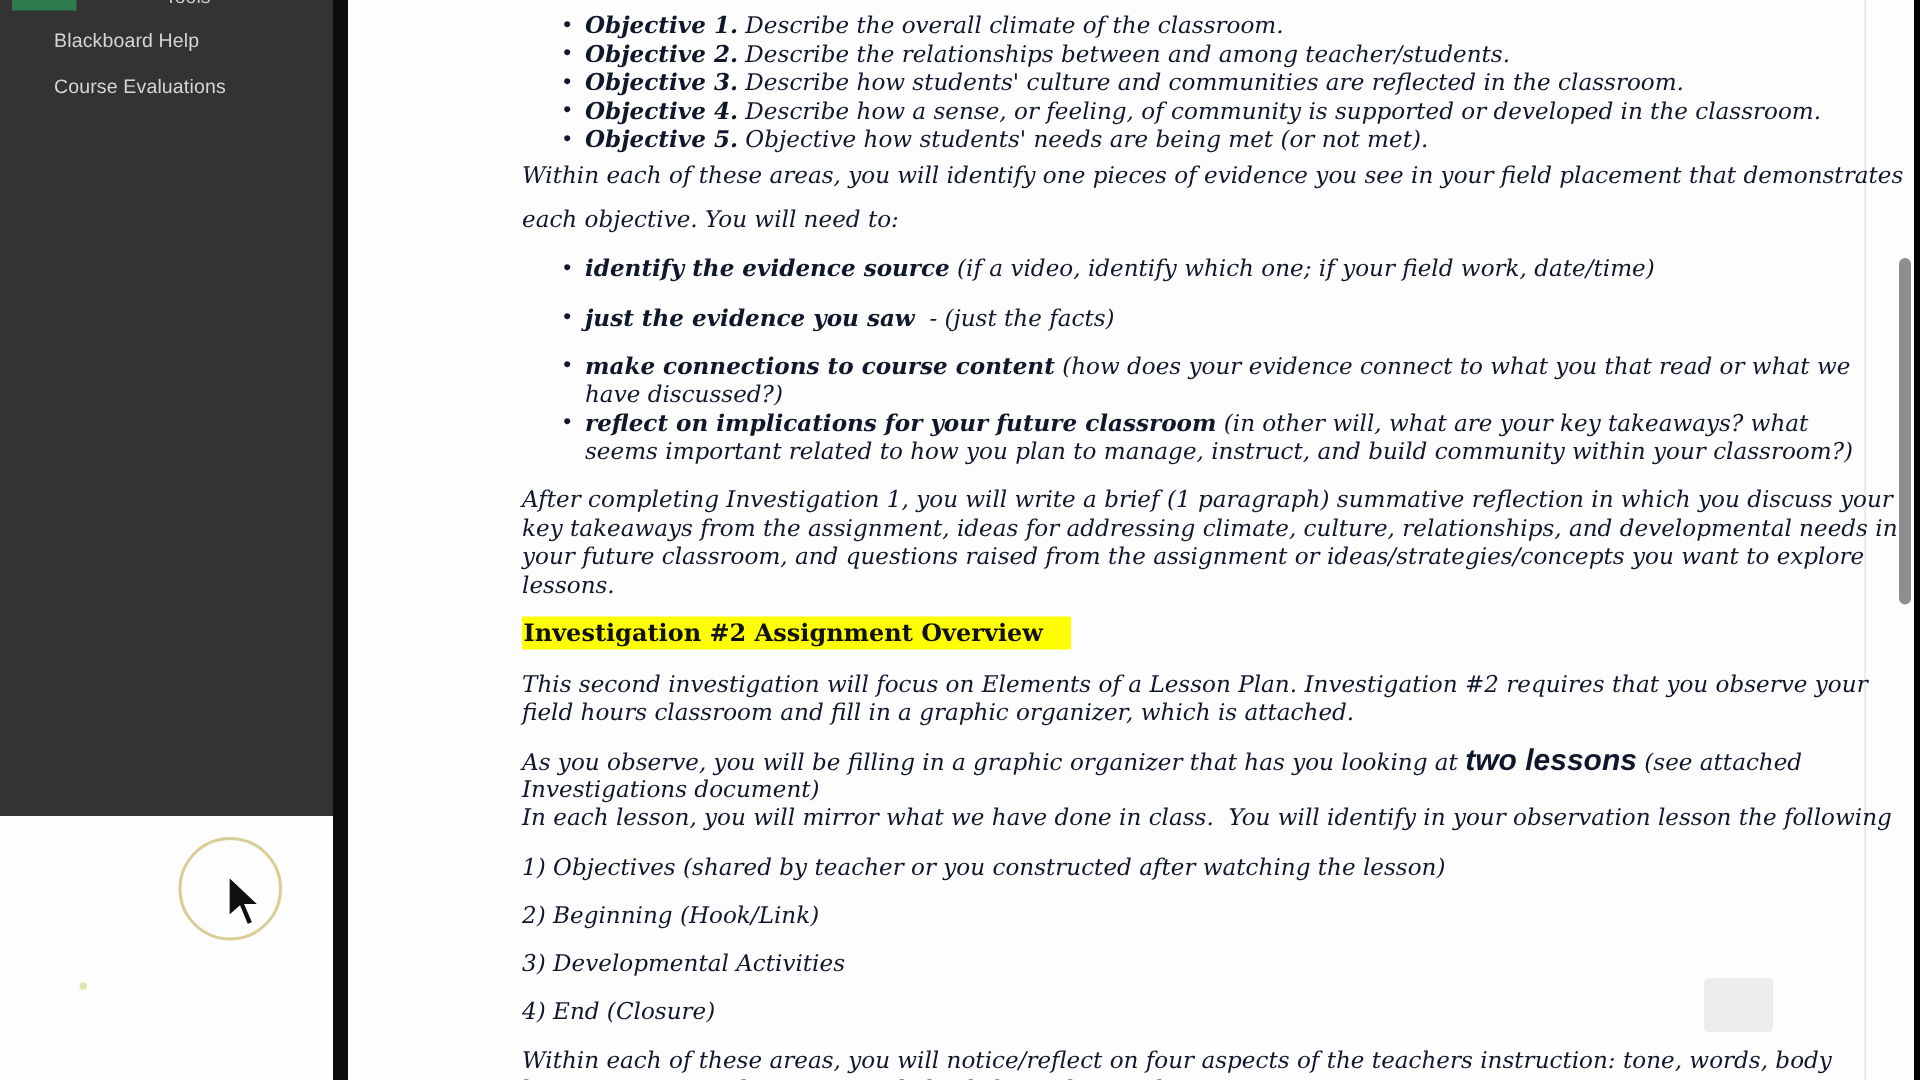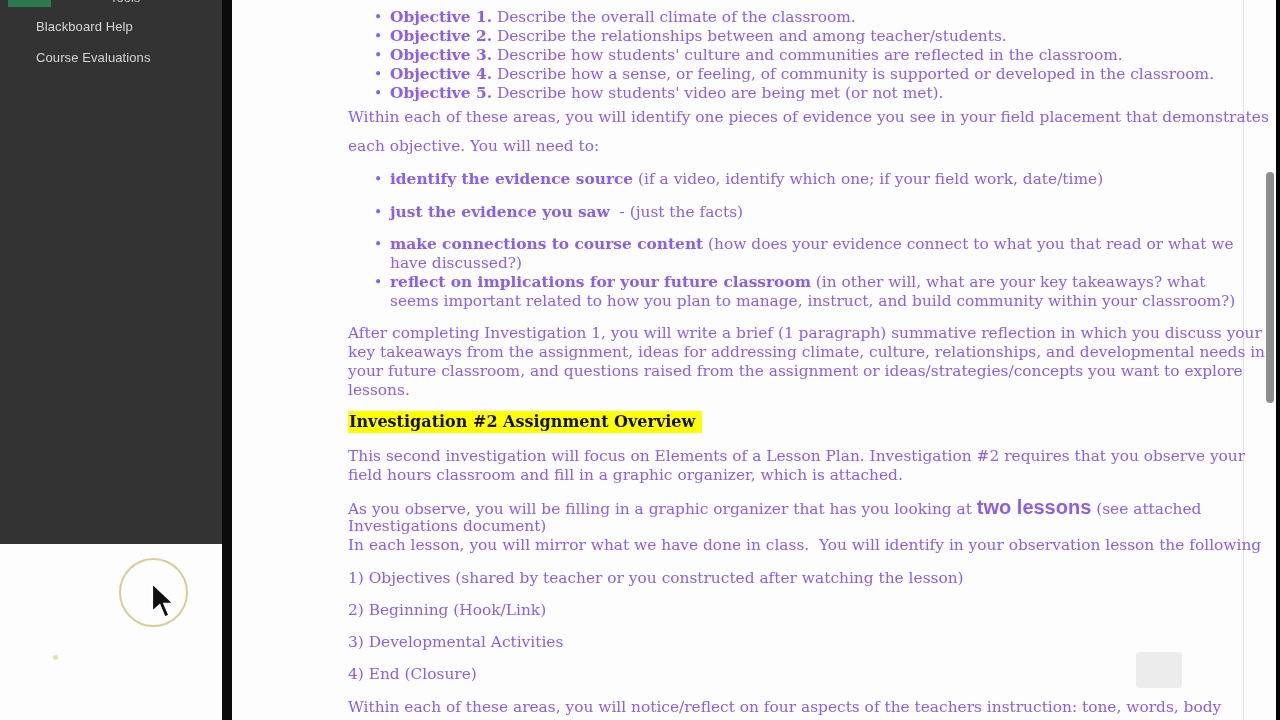--- a/index.html
+++ b/index.html
@@ -17,29 +17,29 @@
   .yellow-dot{position:absolute;left:53px;top:655px;width:5px;height:5px;border-radius:50%;background:rgba(195,195,85,.45);}
   
   .divider{position:absolute;left:222px;top:0;width:10px;height:720px;background:#0b0b0b;z-index:2;}
   .right-black{position:absolute;left:1276px;top:0;width:4px;height:720px;background:#050505;z-index:2;}
   .panel-border{position:absolute;left:1243px;top:0;width:1px;height:720px;background:#e4e4e4;}
   .scroll-thumb{position:absolute;left:1266px;top:172px;width:8px;height:231px;background:#8e8e8e;border-radius:4px;z-index:2;}
   .faded-rect{position:absolute;left:1136px;top:652px;width:46px;height:36px;background:#ececec;border-radius:3px;}
   
   .tline{
     position:absolute;white-space:pre;
-    font-family:"DejaVu Serif",serif;font-size:15.4px;line-height:19px;color:#8b5cf6;
+    font-family:"DejaVu Serif",serif;font-size:15.4px;line-height:19px;color:#0f172a;font-style:italic;
   }
   .tline b{font-weight:bold;}
   .bullet::before{content:"\2022";position:absolute;left:-16px;font-size:14px;}
   .ml0{left:348px;}
   .ml1{left:390px;}
   .heading-wrap{position:absolute;left:348px;top:411px;}
   .heading-wrap .hl{
-    display:inline-block;background:#ffff00;padding:1px 7px 2px 1px;
+    display:inline-block;background:#ffff00;padding:1px 19px 2px 1px;
     font-family:"DejaVu Serif",serif;font-size:16px;font-weight:bold;color:#111;
   }
   .sansbold{font-family:"Liberation Sans",sans-serif;font-weight:bold;font-size:20px;}
   
   .ring{position:absolute;left:119px;top:558px;width:65px;height:65px;border-radius:50%;
     border:2.5px solid rgba(186,166,64,.55);z-index:5;}
   .cursor{position:absolute;left:150px;top:581px;z-index:6;}
 </style>
 </head>
 <body>
@@ -55,21 +55,21 @@
 <div class="divider"></div>
 <div class="panel-border"></div>
 <div class="faded-rect"></div>
 <div class="scroll-thumb"></div>
 <div class="right-black"></div>
 
 <div class="tline ml1 bullet" style="top:8px"><b>Objective 1.</b><span> Describe the overall climate of the classroom.</span></div>
 <div class="tline ml1 bullet" style="top:27px"><b>Objective 2.</b><span> Describe the relationships between and among teacher/students.</span></div>
 <div class="tline ml1 bullet" style="top:46px"><b>Objective 3.</b><span> Describe how students' culture and communities are reflected in the classroom.</span></div>
 <div class="tline ml1 bullet" style="top:65px"><b>Objective 4.</b><span> Describe how a sense, or feeling, of community is supported or developed in the classroom.</span></div>
-<div class="tline ml1 bullet" style="top:84px"><b>Objective 5.</b><span> Describe how students' video are being met (or not met).</span></div>
+<div class="tline ml1 bullet" style="top:84px"><b>Objective 5.</b><span> Objective how students' needs are being met (or not met).</span></div>
 
 <div class="tline ml0" style="top:108px">Within each of these areas, you will identify one pieces of evidence you see in your field placement that demonstrates</div>
 <div class="tline ml0" style="top:137px">each objective. You will need to:</div>
 
 <div class="tline ml1 bullet" style="top:170px"><b>identify the evidence source</b><span> (if a video, identify which one; if your field work, date/time)</span></div>
 <div class="tline ml1 bullet" style="top:203px"><b>just the evidence you saw</b><span>  - (just the facts)</span></div>
 <div class="tline ml1 bullet" style="top:235px"><b>make connections to course content</b><span> (how does your evidence connect to what you that read or what we</span></div>
 <div class="tline ml1" style="top:254px">have discussed?)</div>
 <div class="tline ml1 bullet" style="top:273px"><b>reflect on implications for your future classroom</b><span> (in other will, what are your key takeaways? what</span></div>
 <div class="tline ml1" style="top:292px">seems important related to how you plan to manage, instruct, and build community within your classroom?)</div>

